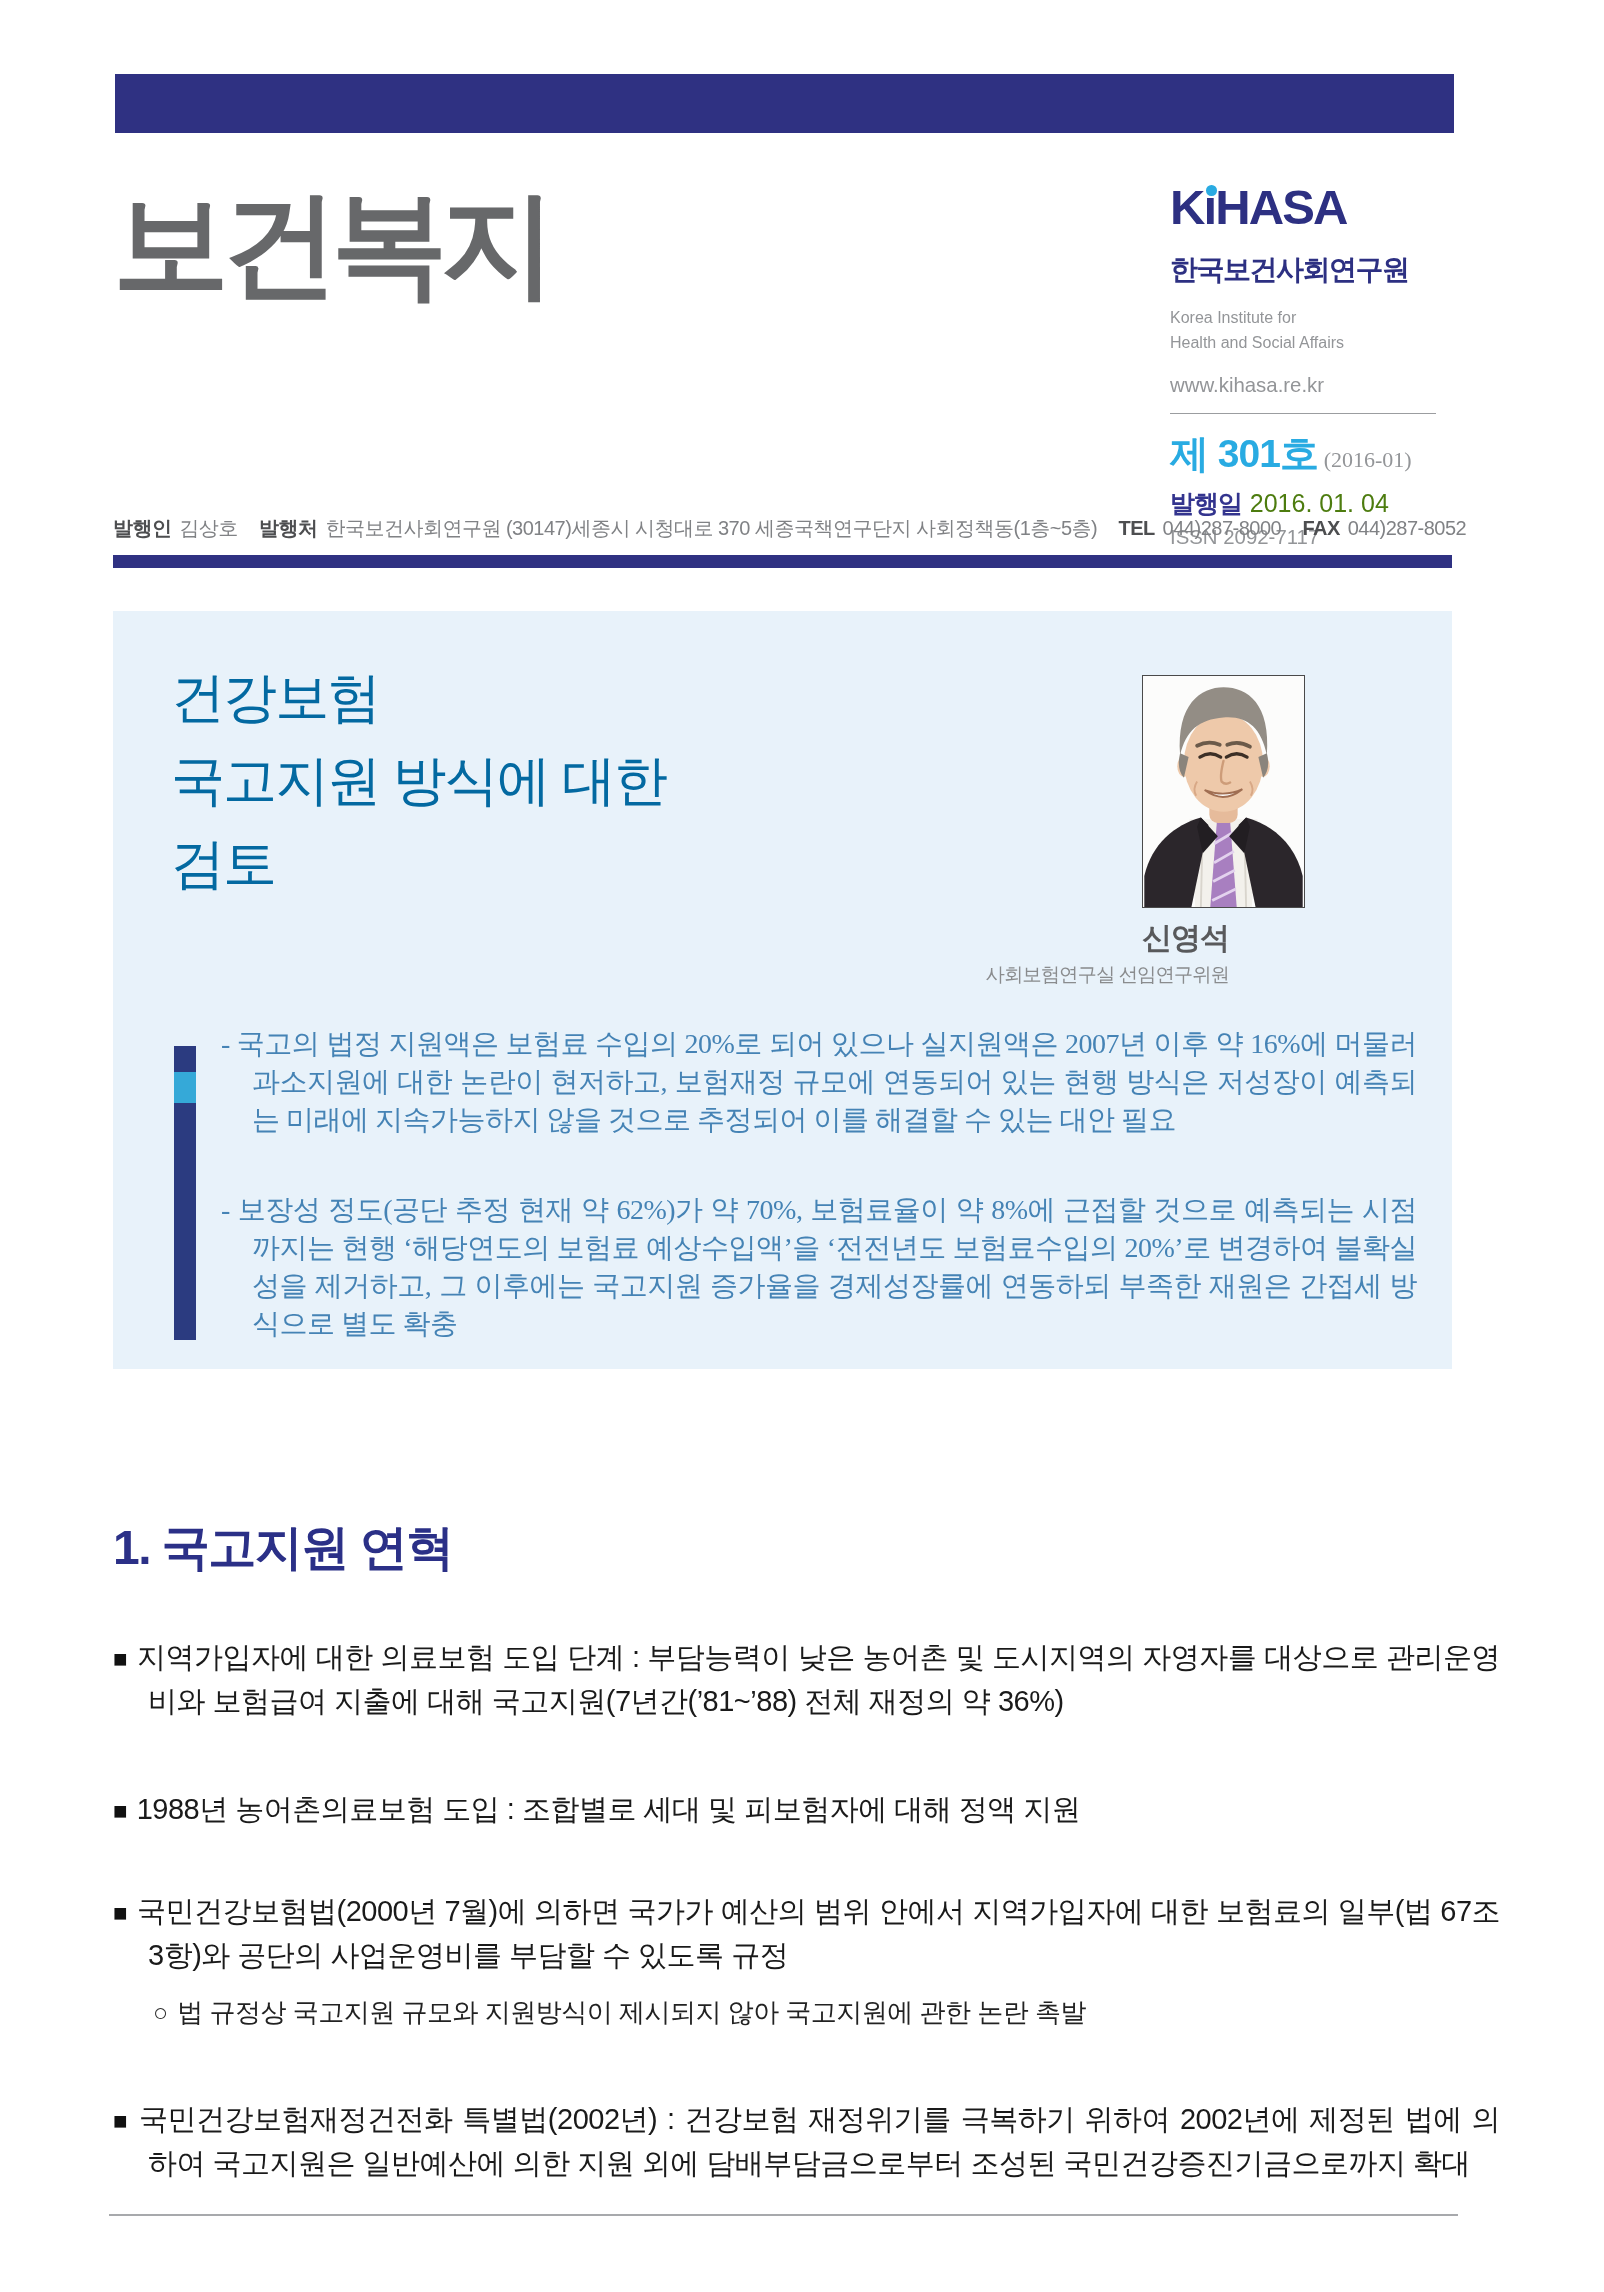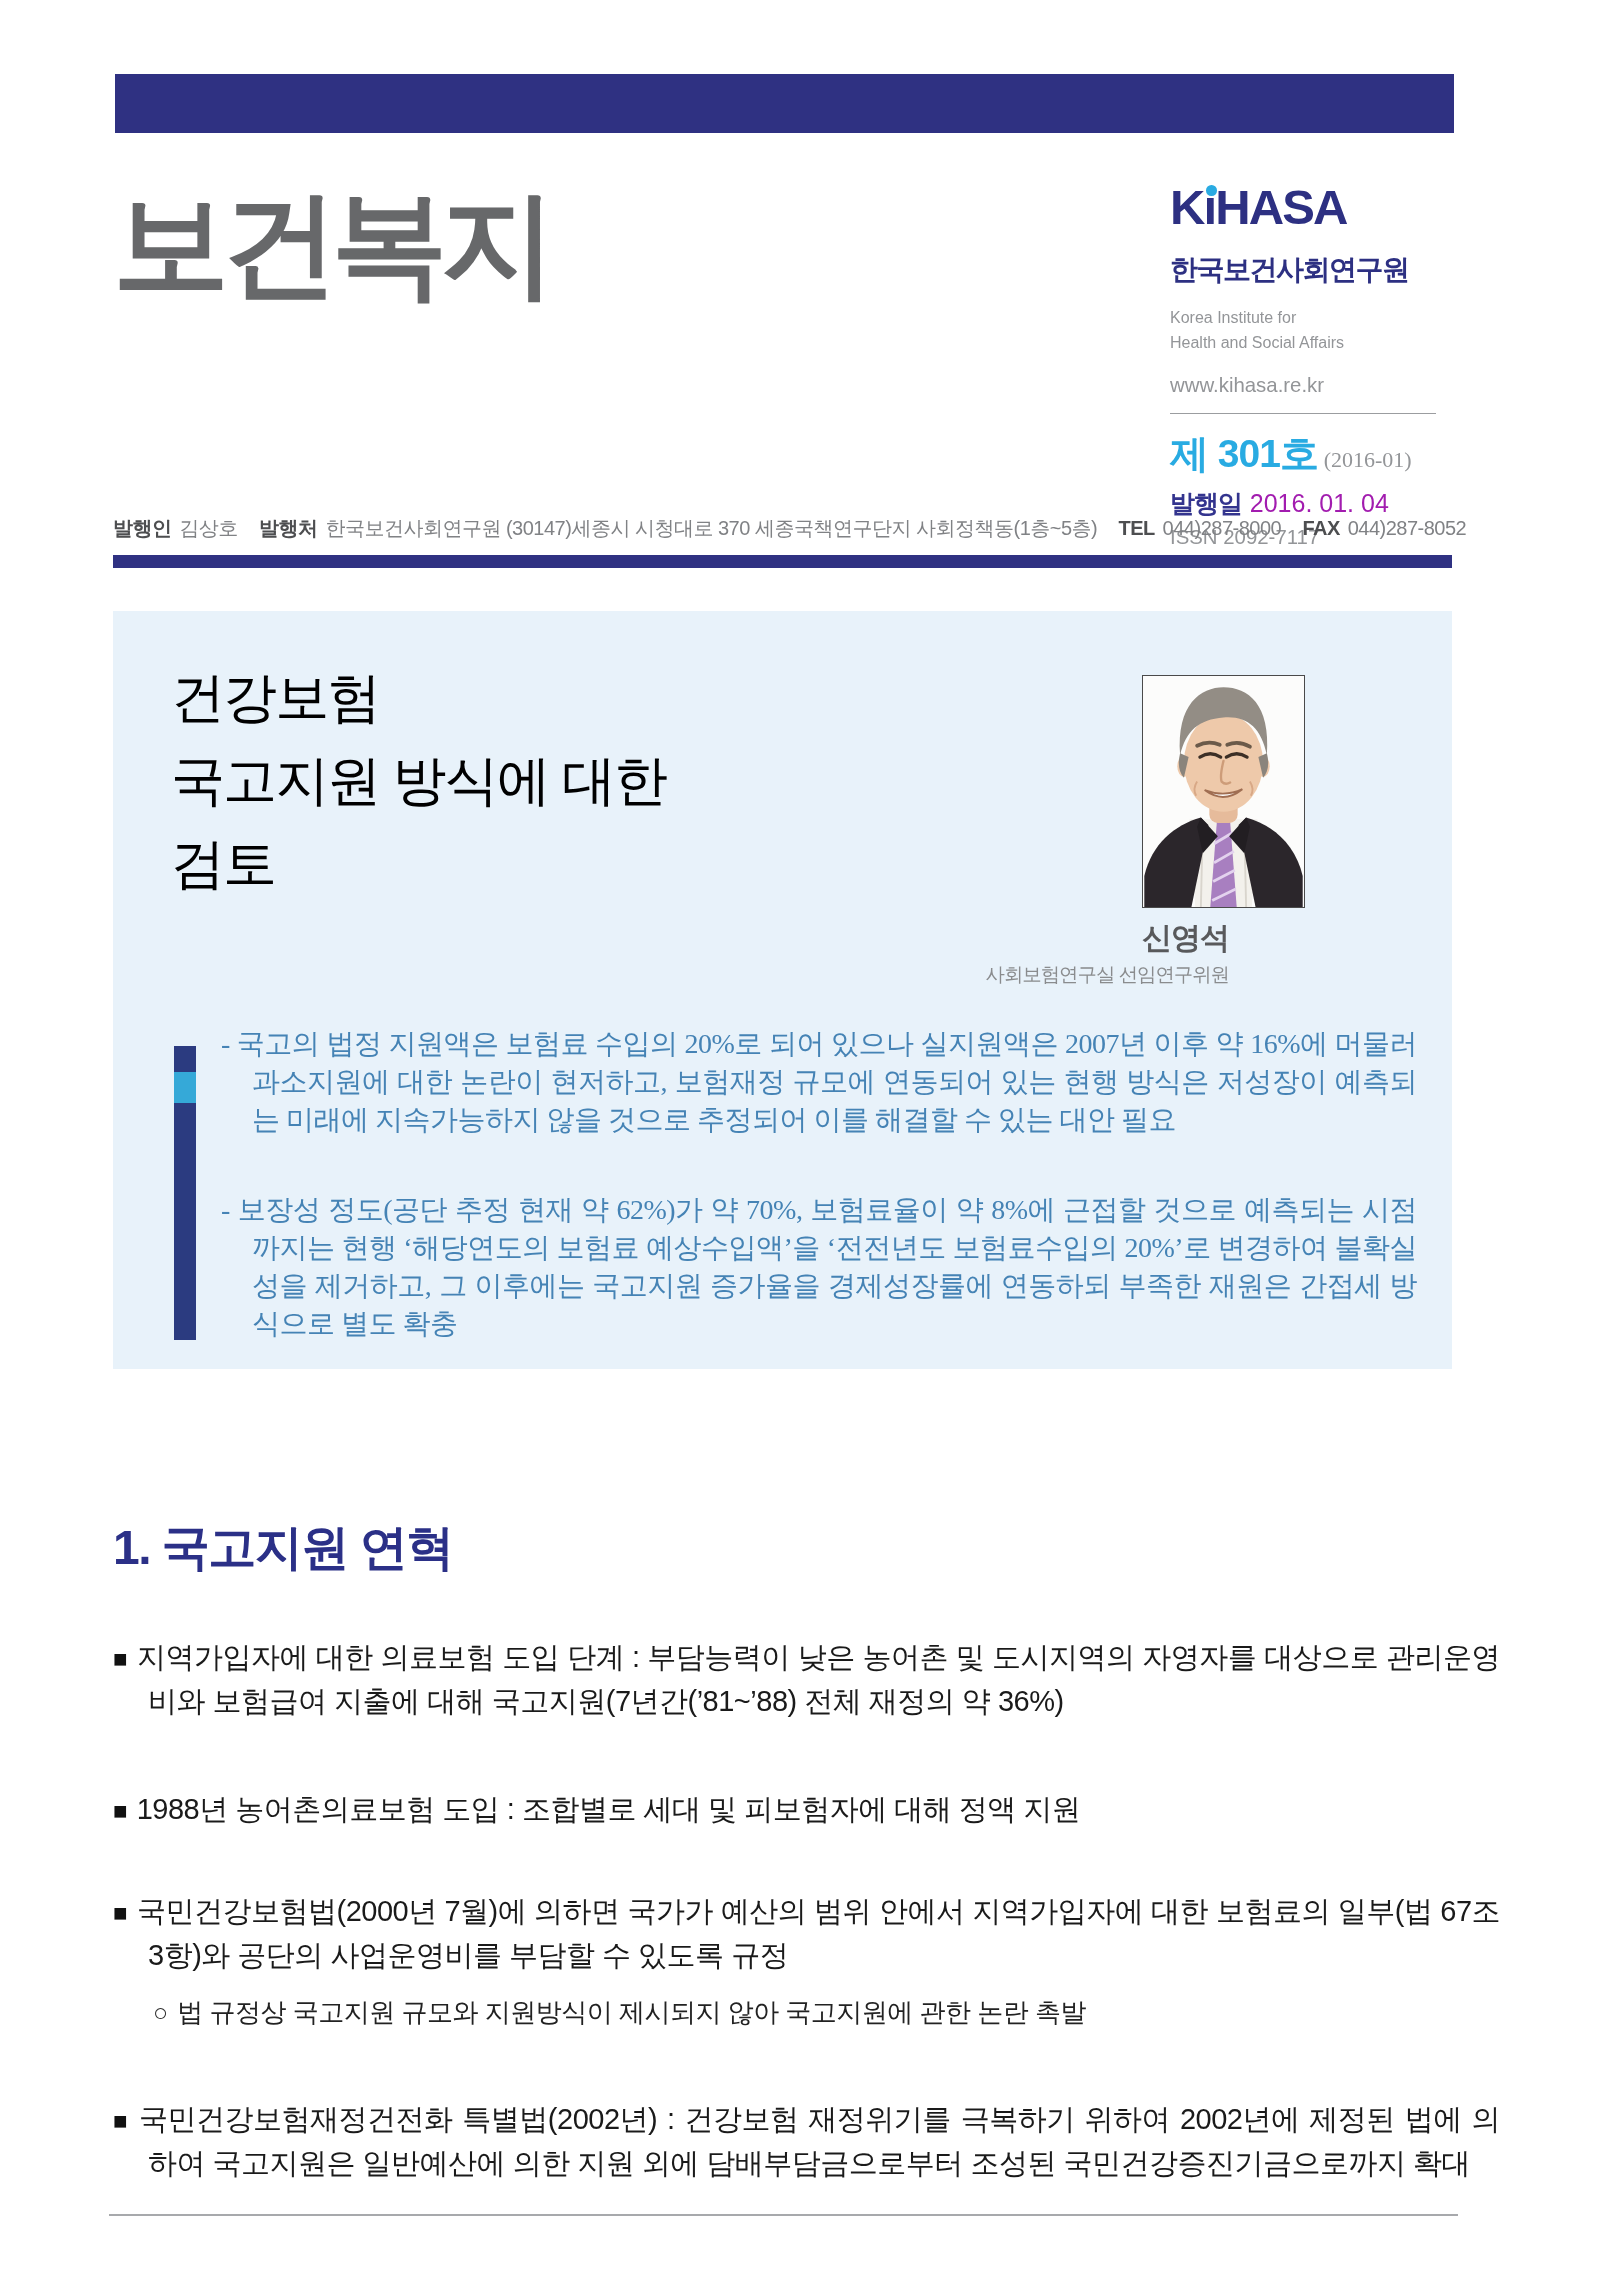--- a/index.html
+++ b/index.html
@@ -37,34 +37,34 @@
   .logo .i-dot{position:absolute;left:2.9px;top:3.9px;width:10.7px;height:10.7px;border-radius:50%;background:#29abe2;}
   .org-kr{font-size:28px;font-weight:bold;color:#2d3082;letter-spacing:-1.5px;margin-top:18px;white-space:nowrap;}
   .org-en{font-size:16px;color:#939598;line-height:25px;margin-top:16px;}
   .org-web{font-size:20.4px;color:#939598;margin-top:19.4px;}
   .org-hr{border:none;border-top:1px solid #9b9da0;margin:15.5px 0 0 0;width:266px;}
   .issue-line{margin-top:13.6px;white-space:nowrap;}
   .issue-no{font-size:39px;font-weight:bold;color:#29abe2;letter-spacing:-1px;}
   .issue-code{font-size:22px;color:#939598;margin-left:5.8px;font-family:Liberation Serif, serif;}
   .date-line{margin-top:5.8px;white-space:nowrap;}
   .date-label{font-size:25px;font-weight:bold;color:#33348e;letter-spacing:-1px;}
-  .date-val{font-size:25px;color:#a21caf;margin-left:7.8px;}
+  .date-val{font-size:25px;color:#4d7c0f;margin-left:7.8px;}
   .issn{font-size:20.4px;color:#939598;margin-top:5.8px;}
 
   
   .pub-line{left:113px;top:515px;width:1378px;font-size:20px;color:#808285;white-space:nowrap;letter-spacing:-0.5px;}
   .pub-line .lbl{font-weight:bold;color:#4d4e50;}
   .pub-line .gap{display:inline-block;width:21.3px;}
   .pub-line .gap-s{display:inline-block;width:7.8px;}
 
   
   .hero{left:113px;top:611px;width:1339px;height:758px;background:#e8f2fa;}
   .hero-title{
     left:171px;top:656px;
-    font-size:54px;color:#000000;letter-spacing:-1.9px;
+    font-size:54px;color:#0369a1;letter-spacing:-1.9px;
     line-height:83px;white-space:nowrap;
   }
   .photo{
     left:1142px;top:675px;width:163px;height:233px;
     border:1px solid #4a4a4a;background:#fcfcfb;box-sizing:border-box;
   }
   .photo svg{display:block;width:100%;height:100%;}
   .author-name{right:300px;top:918px;font-size:30px;font-weight:bold;color:#58595b;letter-spacing:-1px;text-align:right;}
   .author-role{right:300px;top:961px;font-size:19.4px;color:#8a8c8e;letter-spacing:-1px;text-align:right;}
 

